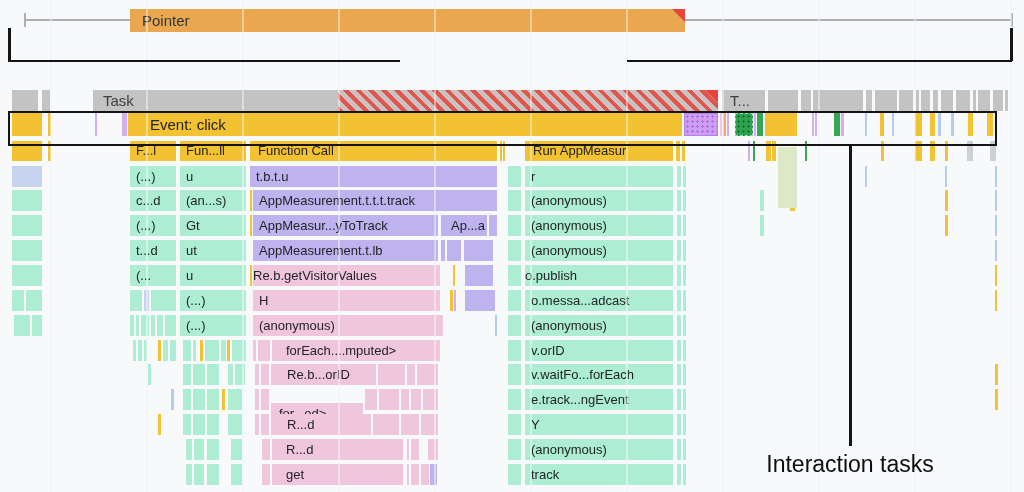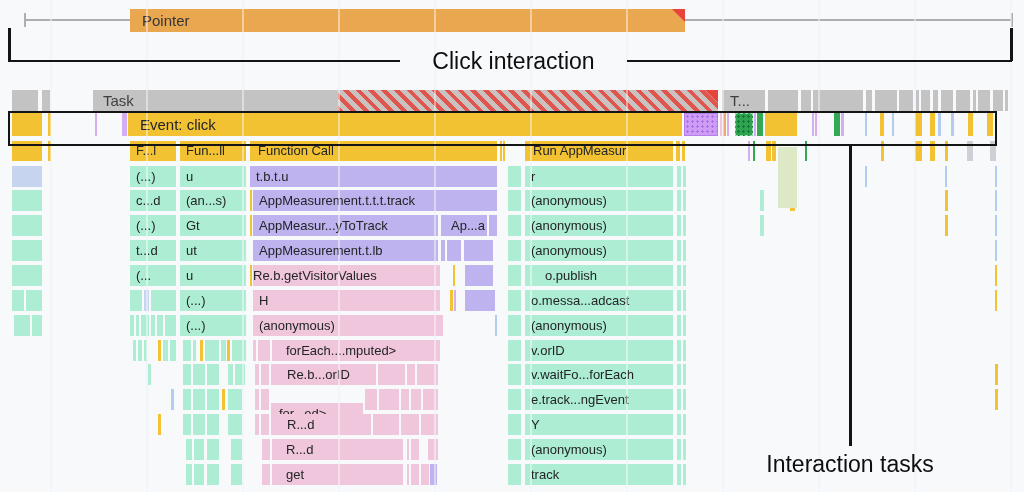--- a/index.html
+++ b/index.html
@@ -80,21 +80,21 @@
       <div class="bar c-GRAY" style="left: 941px; top: 90px; width: 12px; height: 21px; line-height: 21px;"></div>
       <div class="bar c-GRAY" style="left: 956px; top: 90px; width: 14px; height: 21px; line-height: 21px;"></div>
       <div class="bar c-GRAY" style="left: 973px; top: 90px; width: 3px; height: 21px; line-height: 21px;"></div>
       <div class="bar c-GRAY" style="left: 978px; top: 90px; width: 12px; height: 21px; line-height: 21px;"></div>
       <div class="bar c-GRAY" style="left: 993px; top: 90px; width: 10px; height: 21px; line-height: 21px;"></div>
       <div class="bar c-GRAY" style="left: 1005px; top: 90px; width: 3px; height: 21px; line-height: 21px;"></div>
       <div class="bar c-Y" style="left: 12px; top: 113px; width: 30px; height: 23px; line-height: 23px;"></div>
       <div class="bar c-Y" style="left: 48px; top: 113px; width: 3px; height: 23px; line-height: 23px;"></div>
       <div class="bar c-LAV" style="left: 95px; top: 113px; width: 2px; height: 23px; line-height: 23px;"></div>
       <div class="bar c-LAV" style="left: 122px; top: 113px; width: 5px; height: 23px; line-height: 23px;"></div>
-      <div class="bar c-Y lane" style="left: 128px; top: 113px; width: 554px; height: 23px; line-height: 23px; padding-left: 12px;">Event: click</div>
+      <div class="bar c-Y lane" style="left: 128px; top: 113px; width: 554px; height: 23px; line-height: 23px; padding-left: 22px;">Event: click</div>
       <div class="bar c-pdot" style="left: 684px; top: 113px; width: 34px; height: 23px; line-height: 23px;"></div>
       <div class="bar c-K" style="left: 720px; top: 113px; width: 2px; height: 23px; line-height: 23px;"></div>
       <div class="bar c-OR" style="left: 723px; top: 113px; width: 3px; height: 23px; line-height: 23px;"></div>
       <div class="bar c-LAV" style="left: 727px; top: 113px; width: 2px; height: 23px; line-height: 23px;"></div>
       <div class="bar c-gdot" style="left: 735px; top: 113px; width: 18px; height: 23px; line-height: 23px;"></div>
       <div class="bar c-LAV" style="left: 754px; top: 113px; width: 2px; height: 23px; line-height: 23px;"></div>
       <div class="bar c-G" style="left: 757px; top: 113px; width: 6px; height: 23px; line-height: 23px;"></div>
       <div class="bar c-Y" style="left: 765px; top: 113px; width: 32px; height: 23px; line-height: 23px;"></div>
       <div class="bar c-LAV" style="left: 812px; top: 113px; width: 2px; height: 23px; line-height: 23px;"></div>
       <div class="bar c-LAV" style="left: 815px; top: 113px; width: 2px; height: 23px; line-height: 23px;"></div>
@@ -181,21 +181,21 @@
       <div class="bar c-T" style="left: 683px; top: 240px; width: 3px; height: 21px; line-height: 21px;"></div>
       <div class="bar c-LB" style="left: 995px; top: 240px; width: 2px; height: 21px; line-height: 21px;"></div>
       <div class="bar c-T" style="left: 12px; top: 265px; width: 30px; height: 21px; line-height: 21px;"></div>
       <div class="bar c-T" style="left: 130px; top: 265px; width: 46px; height: 21px; line-height: 21px; padding-left: 6px;">(...</div>
       <div class="bar c-T" style="left: 180px; top: 265px; width: 66px; height: 21px; line-height: 21px; padding-left: 6px;">u</div>
       <div class="bar c-Y" style="left: 250px; top: 265px; width: 2px; height: 21px; line-height: 21px;"></div>
       <div class="bar c-K" style="left: 253px; top: 265px; width: 187px; height: 21px; line-height: 21px; padding-left: 0;">Re.b.getVisitorValues</div>
       <div class="bar c-Y" style="left: 453px; top: 265px; width: 2px; height: 21px; line-height: 21px;"></div>
       <div class="bar c-P" style="left: 465px; top: 265px; width: 28px; height: 21px; line-height: 21px;"></div>
       <div class="bar c-T" style="left: 508px; top: 265px; width: 13px; height: 21px; line-height: 21px;"></div>
-      <div class="bar c-T" style="left: 525px; top: 265px; width: 148px; height: 21px; line-height: 21px; padding-left: 20px;">o.publish</div>
+      <div class="bar c-T" style="left: 525px; top: 265px; width: 148px; height: 21px; line-height: 21px; padding-left: 0;">o.publish</div>
       <div class="bar c-T" style="left: 677px; top: 265px; width: 4px; height: 21px; line-height: 21px;"></div>
       <div class="bar c-T" style="left: 683px; top: 265px; width: 3px; height: 21px; line-height: 21px;"></div>
       <div class="bar c-Y" style="left: 995px; top: 265px; width: 2px; height: 21px; line-height: 21px;"></div>
       <div class="bar c-T" style="left: 12px; top: 290px; width: 12px; height: 21px; line-height: 21px;"></div>
       <div class="bar c-T" style="left: 26px; top: 290px; width: 16px; height: 21px; line-height: 21px;"></div>
       <div class="bar c-T" style="left: 130px; top: 290px; width: 12px; height: 21px; line-height: 21px;"></div>
       <div class="bar c-B" style="left: 144px; top: 290px; width: 5px; height: 21px; line-height: 21px;"></div>
       <div class="bar c-T" style="left: 151px; top: 290px; width: 25px; height: 21px; line-height: 21px;"></div>
       <div class="bar c-T" style="left: 180px; top: 290px; width: 66px; height: 21px; line-height: 21px; padding-left: 6px;">(...)</div>
       <div class="bar c-K" style="left: 253px; top: 290px; width: 187px; height: 21px; line-height: 21px; padding-left: 6px;">H</div>
@@ -335,21 +335,20 @@
       <div class="gl-over" style="left: 530px;"></div>
       <div class="gl-over" style="left: 626px;"></div>
       <div class="gl-over" style="left: 722px;"></div>
       <div class="gl-over" style="left: 818px;"></div>
       <div class="gl-over" style="left: 914px;"></div>
       <div class="gl-over" style="left: 1010px;"></div>
     </div>
 
   <div class="anno" style="left:8px;top:28px;width:2.5px;height:33px;"></div>
   <div class="anno" style="left:8px;top:59.5px;width:392px;height:2.5px;"></div>
-  <div class="anno-text" style="left:400px;top:48px;width:227px;">Click interaction</div>
   <div class="anno" style="left:627px;top:59.5px;width:385px;height:2.5px;"></div>
   <div class="anno" style="left:1010px;top:28px;width:2.5px;height:33px;"></div>
 
   <div id="event-outline"></div>
   <div class="anno" style="left:849px;top:146px;width:2.5px;height:300px;"></div>
   <div class="anno-text" style="left:738px;top:451px;width:224px;">Interaction tasks</div>
 
 </div>
 
 </body></html>

